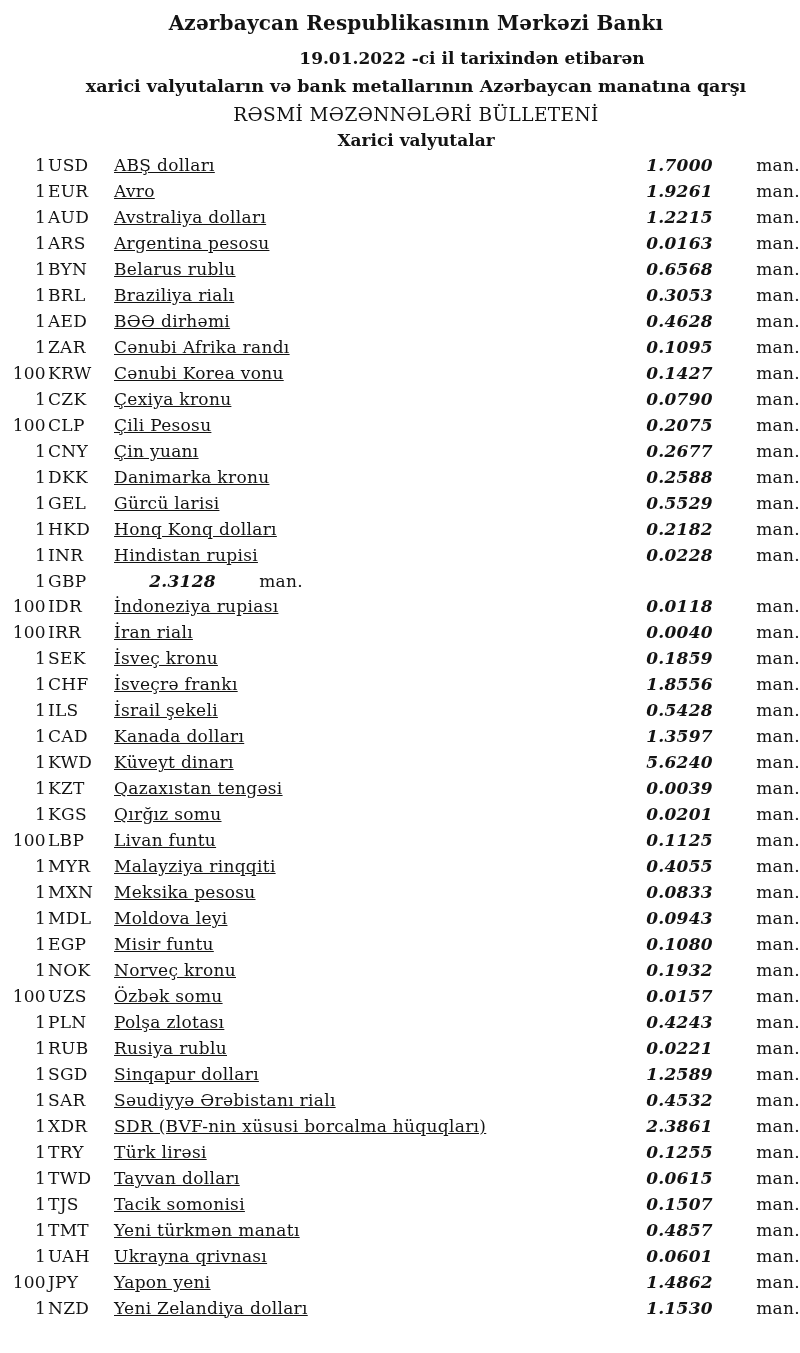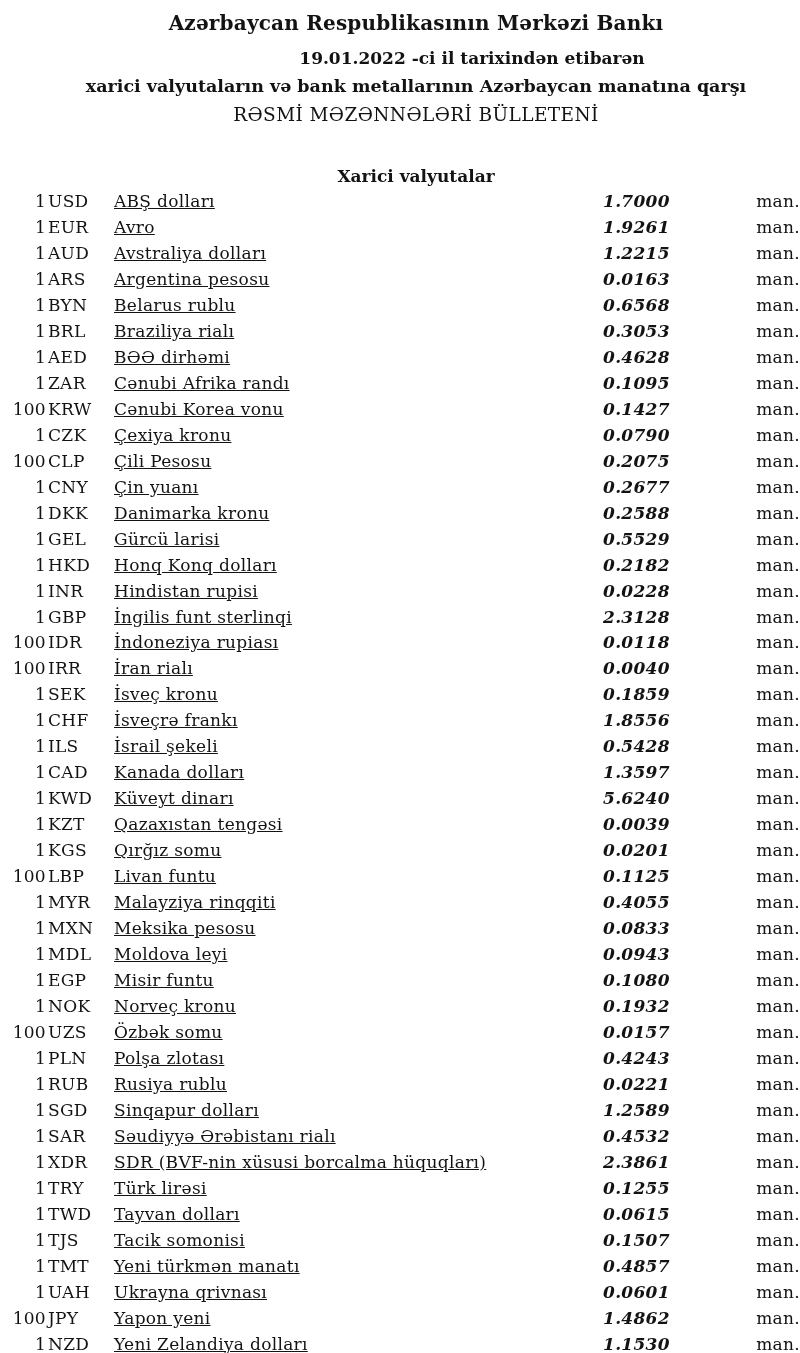--- a/index.html
+++ b/index.html
@@ -46,21 +46,20 @@
     line-height: 24px;
   }
   .bulletin-title {
     margin-top: 4px;
     font-size: 18.5px;
     font-weight: normal;
     line-height: 26px;
     letter-spacing: 0.4px;
   }
   .section-title {
-    margin-top: 36px;
     font-size: 17px;
     font-weight: bold;
     line-height: 24px;
     text-align: center;
     width: 768px;
     margin-left: 32px;
   }
   
   .rates-table {
     margin-top: 1px;
@@ -87,20 +86,21 @@
     flex: 0 0 auto;
   }
   .name {
     flex: 1 1 auto;
     padding-left: 8px;
     overflow: hidden;
     text-decoration: underline;
   }
   .rate {
     width: 110px;
+    text-align: right;
     font-weight: bold;
     font-style: italic;
     flex: 0 0 auto;
   }
   .unit {
     width: 70px;
     padding-left: 17px;
     text-align: right;
     flex: 0 0 auto;
     box-sizing: content-box;
@@ -229,21 +229,20 @@
       <div class="row">
         <span class="cell qty">1</span>
         <span class="cell code">INR</span>
         <span class="cell name">Hindistan rupisi</span>
         <span class="cell rate">0.0228</span>
         <span class="cell unit">man.</span>
       </div>
       <div class="row">
         <span class="cell qty">1</span>
         <span class="cell code">GBP</span>
-        <span class="cell name">İngilis funt sterlinqi</span>
         <span class="cell rate">2.3128</span>
         <span class="cell unit">man.</span>
       </div>
       <div class="row">
         <span class="cell qty">100</span>
         <span class="cell code">IDR</span>
         <span class="cell name">İndoneziya rupiası</span>
         <span class="cell rate">0.0118</span>
         <span class="cell unit">man.</span>
       </div>

